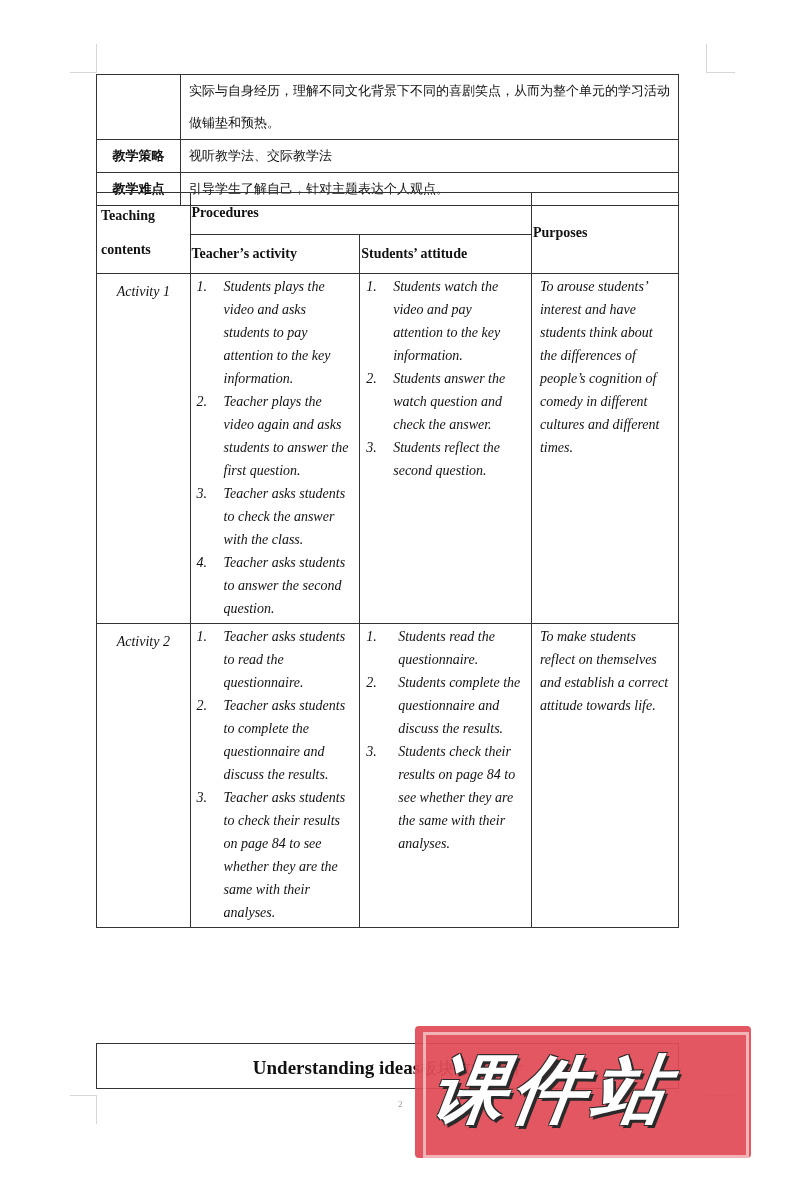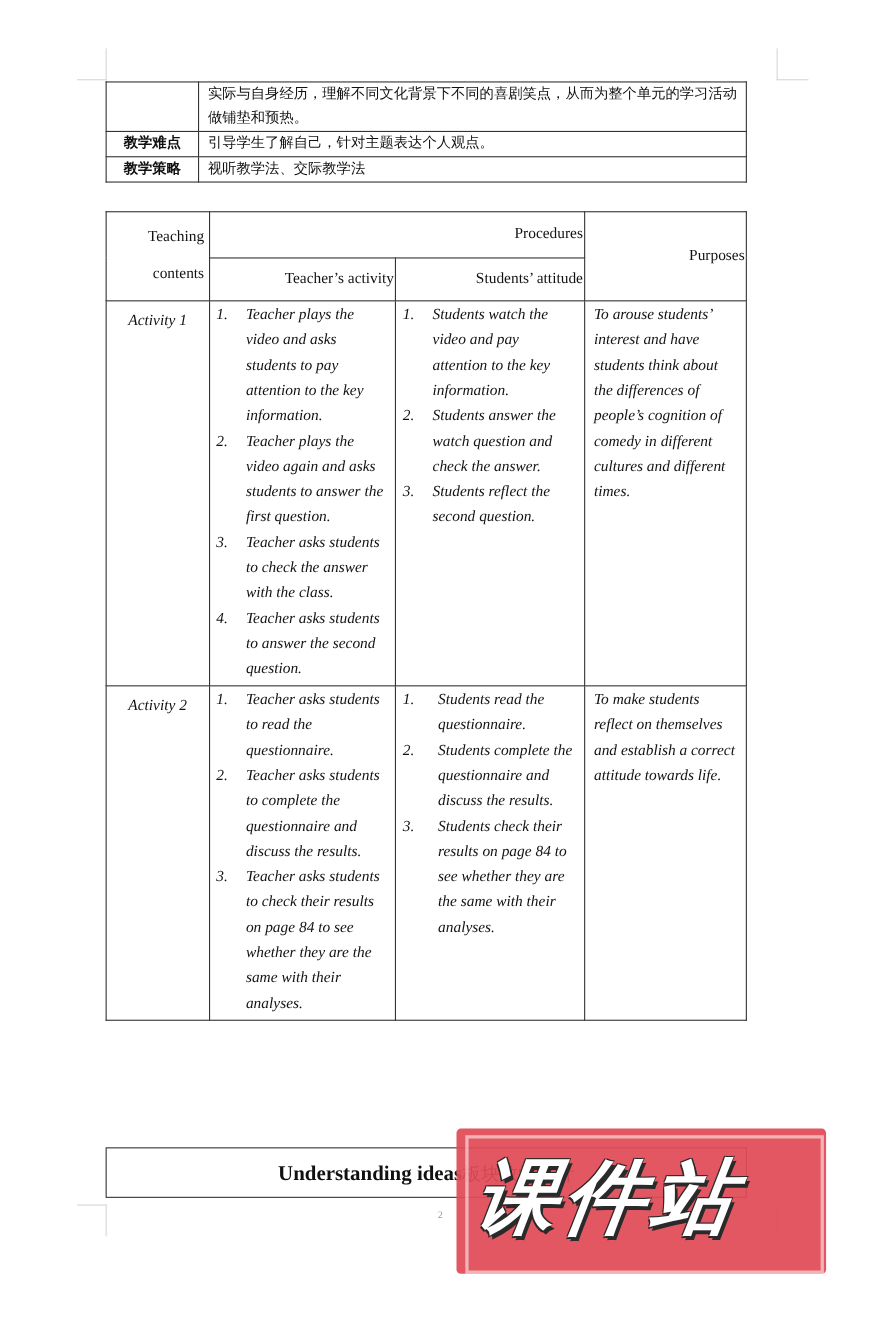--- a/index.html
+++ b/index.html
@@ -8,26 +8,26 @@
   .c-tl { left: 70px; top: 44px; border-right-width: 1px; border-bottom-width: 1px; width: 26px; height: 28px; }
   .c-tr { left: 706px; top: 44px; border-left-width: 1px; border-bottom-width: 1px; }
   .c-bl { left: 70px; top: 1095px; border-right-width: 1px; border-top-width: 1px; width: 26px; }
   .c-br { left: 706px; top: 1095px; border-left-width: 1px; border-top-width: 1px; }
 
   table { border-collapse: collapse; position: absolute; left: 96px; width: 583px; }
   td, th { border: 1.4px solid #333; }
 
   
   .tbl-top { top: 74px; font-family: "DejaVu Sans", sans-serif; font-size: 13px; }
-  .tbl-top td { padding: 0 8px; line-height: 22px; }
+  .tbl-top td { padding: 0 8px; line-height: 32px; }
   .tbl-top td.label { width: 75px; font-weight: bold; text-align: center; padding: 0 4px; }
 
   
   .tbl-main { top: 192px; font-size: 14px; }
-  .tbl-main th { font-weight: normal; text-align: right; font-size: 14px; }
+  .tbl-main th { font-weight: bold; text-align: left; font-size: 14px; }
   .tbl-main th.hd-teach { width: 74px; padding: 6px 4px; line-height: 34px; }
   .tbl-main th.hd-proc { height: 35px; margin-left: 21px; }
   .tbl-main th.hd-sub { height: 33px; }
   .tbl-main th.hd-purp { width: 140px; }
   .tbl-main td { vertical-align: top; line-height: 23px; padding: 1px 6px 3px 6px; font-style: italic; }
   .tbl-main td.act { text-align: center; padding-top: 6px; width: 78px; }
   .tbl-main td.col-t { width: 152px; }
   .tbl-main td.col-s { width: 154px; }
   ol.steps { list-style: none; margin: 0; padding: 0; }
   ol.steps li { display: flex; }
@@ -56,26 +56,26 @@
 <div class="corner c-bl"></div>
 <div class="corner c-br"></div>
 
 <table class="tbl-top">
   <tbody>
       <tr>
     <td class="label"></td>
     <td>实际与自身经历，理解不同文化背景下不同的喜剧笑点，从而为整个单元的学习活动做铺垫和预热。</td>
   </tr>
   <tr>
+    <td class="label">教学策略</td>
+    <td>视听教学法、交际教学法</td>
+  </tr>
+  <tr>
     <td class="label">教学难点</td>
     <td>引导学生了解自己，针对主题表达个人观点。</td>
-  </tr>
-  <tr>
-    <td class="label">教学策略</td>
-    <td>视听教学法、交际教学法</td>
   </tr>
 </tbody>
   </table>
 
 <table class="tbl-main">
   <tbody>
       <tr>
     <th class="hd-teach" rowspan="2">
       <div>Teaching</div>
       <div>contents</div>
@@ -87,21 +87,21 @@
     <th class="hd-sub">Teacher’s activity</th>
     <th class="hd-sub">Students’ attitude</th>
   </tr>
 
   <tr>
     <td class="act">Activity 1</td>
     <td class="col-t">
       <ol class="steps">
         <li>
               <span class="num">1.</span>
-              <span class="txt">Teacher plays the video and asks students to pay attention to the key information.</span>
+              <span class="txt">Students plays the video and asks students to pay attention to the key information.</span>
             </li>
         <li>
               <span class="num">2.</span>
               <span class="txt">Teacher plays the video again and asks students to answer the first question.</span>
             </li>
         <li>
               <span class="num">3.</span>
               <span class="txt">Teacher asks students to check the answer with the class.</span>
             </li>
         <li>

